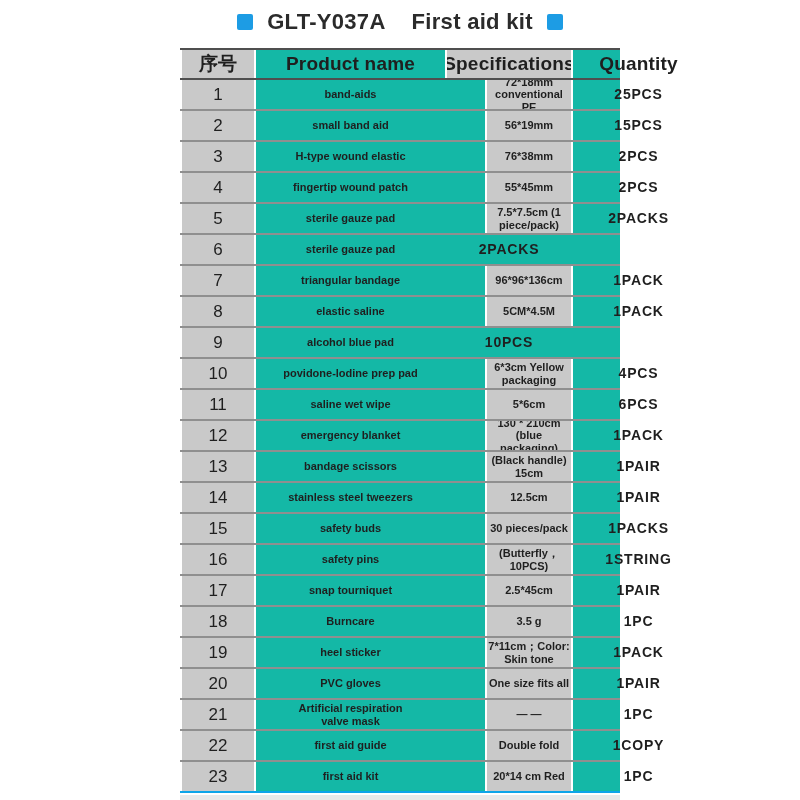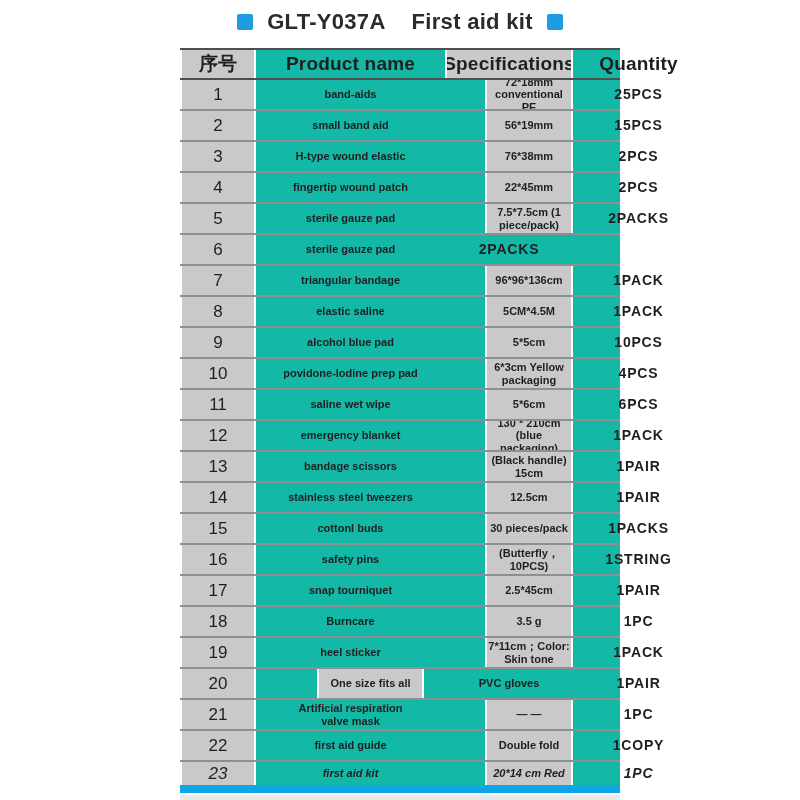--- a/index.html
+++ b/index.html
@@ -21,21 +21,21 @@
     position:absolute;left:180px;top:48px;width:440px;
   }
   .t-row{
     display:grid;grid-template-columns:76px 147px 128px 89px;
     width:440px;height:31px;box-sizing:border-box;
     border-bottom:2px solid #8f8f8f;background:#14b8a6;gap:21px;
   }
   .t-row.header{
     height:32px;border-top:2px solid #4f4f4f;border-bottom:2px solid #4f4f4f;
   }
-  .t-row.last{border-bottom:8px solid #0ea5e9;font-style:italic;}
+  .t-row.last{border-bottom:2px solid #0ea5e9;}
   .cell{
     display:flex;align-items:center;justify-content:center;text-align:center;
     box-sizing:border-box;overflow:hidden;color:#1f1f1f;line-height:1.15;
     white-space:pre-line;
   }
   .gray{background:#c9c9c9;border-left:2px solid #ffffff;border-right:2px solid #ffffff;}
   .hdr-serial{font-size:19px;font-weight:700;}
   .hdr-txt{font-size:19px;font-weight:600;letter-spacing:0.2px;}
   .c-serial{font-size:17px;font-weight:500;}
   .c-name{font-size:11px;font-weight:600;}
@@ -80,21 +80,21 @@
   <div class="t-row">
     <div class="cell gray c-serial">3</div>
     <div class="cell c-name">H-type wound elastic</div>
     <div class="cell gray c-spec">76*38mm</div>
     <div class="cell c-qty">2PCS</div>
   </div>
 
   <div class="t-row">
     <div class="cell gray c-serial">4</div>
     <div class="cell c-name">fingertip wound patch</div>
-    <div class="cell gray c-spec">22*45mm</div>
+    <div class="cell gray c-spec">55*45mm</div>
     <div class="cell c-qty">2PCS</div>
   </div>
 
   <div class="t-row">
     <div class="cell gray c-serial">5</div>
     <div class="cell c-name">sterile gauze pad</div>
     <div class="cell gray c-spec">7.5*7.5cm (1 piece/pack)</div>
     <div class="cell c-qty">2PACKS</div>
   </div>
 
@@ -114,21 +114,20 @@
   <div class="t-row">
     <div class="cell gray c-serial">8</div>
     <div class="cell c-name">elastic saline</div>
     <div class="cell gray c-spec">5CM*4.5M</div>
     <div class="cell c-qty">1PACK</div>
   </div>
 
   <div class="t-row">
     <div class="cell gray c-serial">9</div>
     <div class="cell c-name">alcohol blue pad</div>
-    <div class="cell gray c-spec">5*5cm</div>
     <div class="cell c-qty">10PCS</div>
   </div>
 
   <div class="t-row">
     <div class="cell gray c-serial">10</div>
     <div class="cell c-name">povidone-lodine prep pad</div>
     <div class="cell gray c-spec">6*3cm Yellow packaging</div>
     <div class="cell c-qty">4PCS</div>
   </div>
 
@@ -156,21 +155,21 @@
 
   <div class="t-row">
     <div class="cell gray c-serial">14</div>
     <div class="cell c-name">stainless steel tweezers</div>
     <div class="cell gray c-spec">12.5cm</div>
     <div class="cell c-qty">1PAIR</div>
   </div>
 
   <div class="t-row">
     <div class="cell gray c-serial">15</div>
-    <div class="cell c-name">cottonl buds</div>
+    <div class="cell c-name">safety buds</div>
     <div class="cell gray c-spec">30 pieces/pack</div>
     <div class="cell c-qty">1PACKS</div>
   </div>
 
   <div class="t-row">
     <div class="cell gray c-serial">16</div>
     <div class="cell c-name">safety pins</div>
     <div class="cell gray c-spec">(Butterfly，10PCS)</div>
     <div class="cell c-qty">1STRING</div>
   </div>
@@ -191,22 +190,22 @@
 
   <div class="t-row">
     <div class="cell gray c-serial">19</div>
     <div class="cell c-name">heel sticker</div>
     <div class="cell gray c-spec">7*11cm；Color: Skin tone</div>
     <div class="cell c-qty">1PACK</div>
   </div>
 
   <div class="t-row">
     <div class="cell gray c-serial">20</div>
+    <div class="cell c-name">PVC gloves</div>
     <div class="cell gray c-spec">One size fits all</div>
-    <div class="cell c-name">PVC gloves</div>
     <div class="cell c-qty">1PAIR</div>
   </div>
 
   <div class="t-row">
     <div class="cell gray c-serial">21</div>
     <div class="cell c-name">Artificial respiration
 valve mask</div>
     <div class="cell gray c-spec">— —</div>
     <div class="cell c-qty">1PC</div>
   </div>

